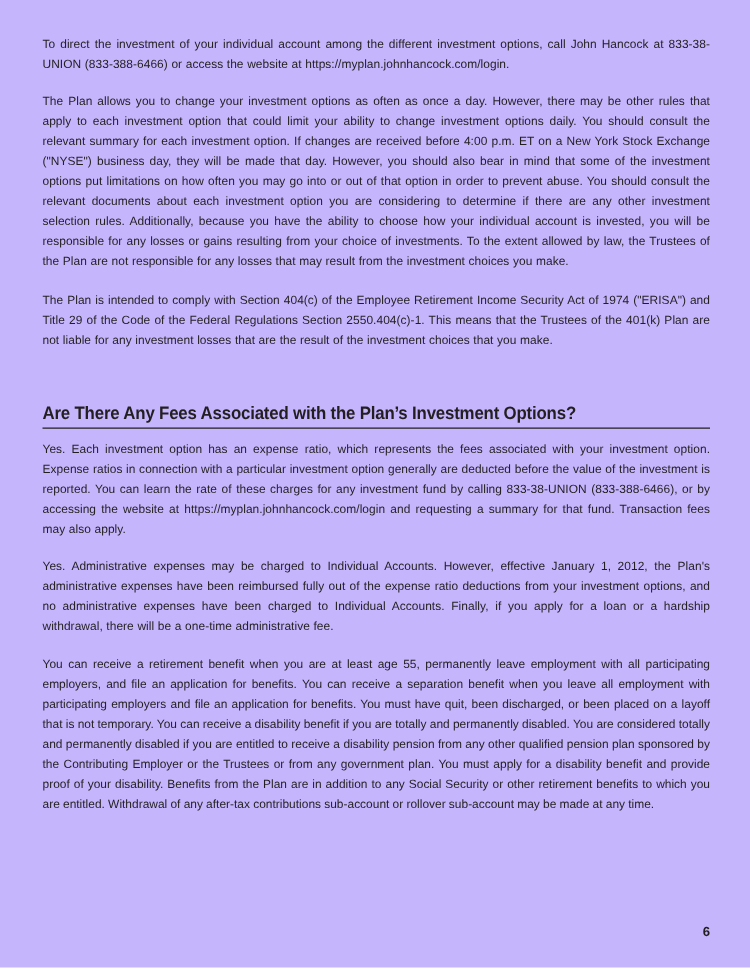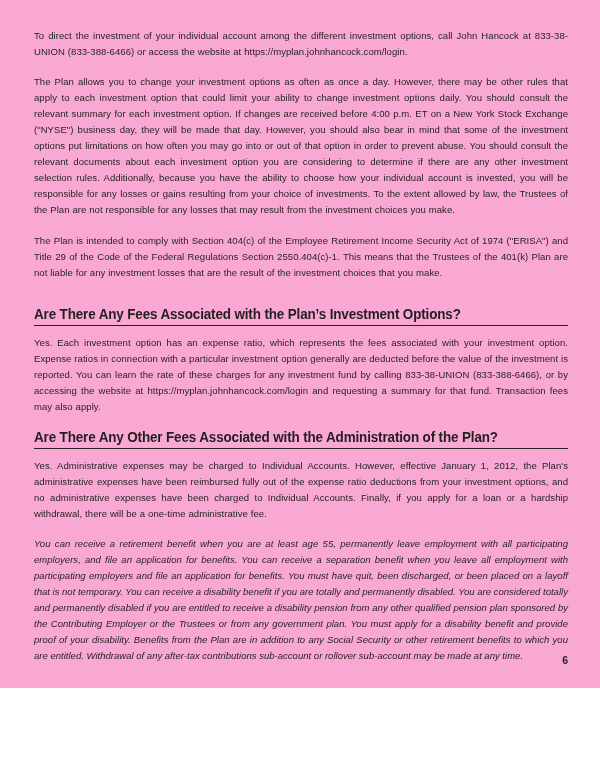--- a/index.html
+++ b/index.html
@@ -12,24 +12,24 @@
     width: 600px;
     height: 776px;
     font-family: "Liberation Sans", sans-serif;
     color: #231f20;
     -webkit-font-smoothing: antialiased;
   }
 
   .page {
     position: relative;
     width: 600px;
-    height: 688px;
+    height: 774px;
     box-sizing: border-box;
     padding: 28px 32px 0 34px;
-    background: #f9a8d4;
+    background: #c4b5fd;
     overflow: hidden;
   }
 
   .content {
     width: 534px;
   }
 
   p.para {
     margin: 0 0 14px 0;
     font-size: 9.55px;
@@ -41,26 +41,25 @@
     word-spacing: 0.2px;
   }
 
   p.para.tight {
     word-spacing: -0.1px;
     letter-spacing: 0.01px;
   }
 
   p.para.last {
     margin-bottom: 0;
-    font-style: italic;
   }
 
   
   .heading {
-    margin: 7px 0 9px 0;
+    margin: 24px 0 9px 0;
     padding: 0 0 3px 0;
     border-bottom: 1.1px solid #231f20;
     width: 534px;
   }
 
   .heading-text {
     display: block;
     font-family: "Liberation Sans Narrow", "Liberation Sans", sans-serif;
     font-weight: bold;
     font-size: 14.4px;
@@ -98,23 +97,20 @@
     <p class="para">The Plan is intended to comply with Section 404(c) of the Employee Retirement Income Security Act of 1974 ("ERISA") and Title 29 of the Code of the Federal Regulations Section 2550.404(c)-1. This means that the Trustees of the 401(k) Plan are not liable for any investment losses that are the result of the investment choices that you make.</p>
 
     <div class="spacer-before-heading"></div>
 
     <div class="heading">
       <span class="heading-text">Are There Any Fees Associated with the Plan’s Investment Options?</span>
     </div>
 
     <p class="para">Yes. Each investment option has an expense ratio, which represents the fees associated with your investment option. Expense ratios in connection with a particular investment option generally are deducted before the value of the investment is reported. You can learn the rate of these charges for any investment fund by calling 833-38-UNION (833-388-6466), or by accessing the website at https://myplan.johnhancock.com/login and requesting a summary for that fund. Transaction fees may also apply.</p>
 
-    <div class="heading">
-      <span class="heading-text">Are There Any Other Fees Associated with the Administration of the Plan?</span>
-    </div>
 
     <p class="para">Yes. Administrative expenses may be charged to Individual Accounts. However, effective January 1, 2012, the Plan's administrative expenses have been reimbursed fully out of the expense ratio deductions from your investment options, and no administrative expenses have been charged to Individual Accounts. Finally, if you apply for a loan or a hardship withdrawal, there will be a one-time administrative fee.</p>
 
 
     <p class="para tight last">You can receive a retirement benefit when you are at least age 55, permanently leave employment with all participating employers, and file an application for benefits. You can receive a separation benefit when you leave all employment with participating employers and file an application for benefits. You must have quit, been discharged, or been placed on a layoff that is not temporary. You can receive a disability benefit if you are totally and permanently disabled. You are considered totally and permanently disabled if you are entitled to receive a disability pension from any other qualified pension plan sponsored by the Contributing Employer or the Trustees or from any government plan. You must apply for a disability benefit and provide proof of your disability. Benefits from the Plan are in addition to any Social Security or other retirement benefits to which you are entitled. Withdrawal of any after-tax contributions sub-account or rollover sub-account may be made at any time.</p>
 
   </div>
 
   <div class="page-number">6</div>
 </div>

